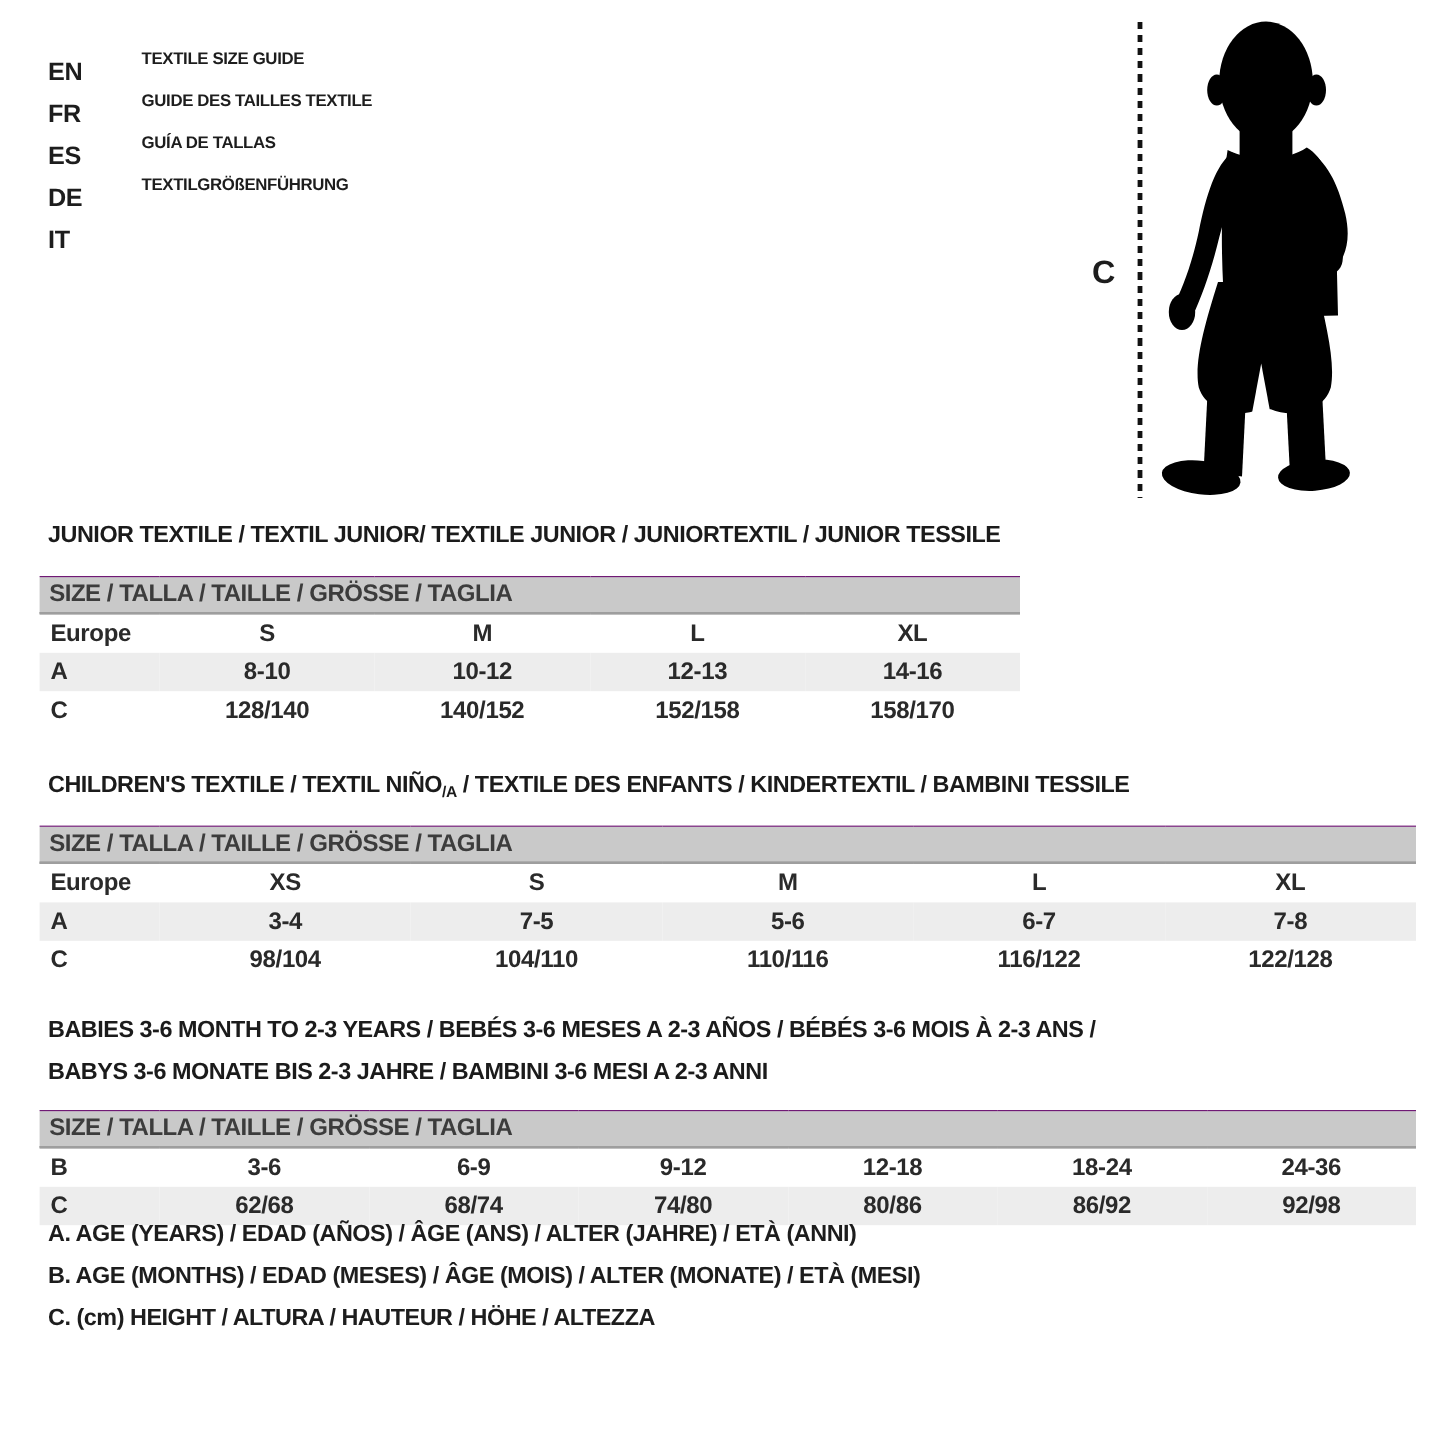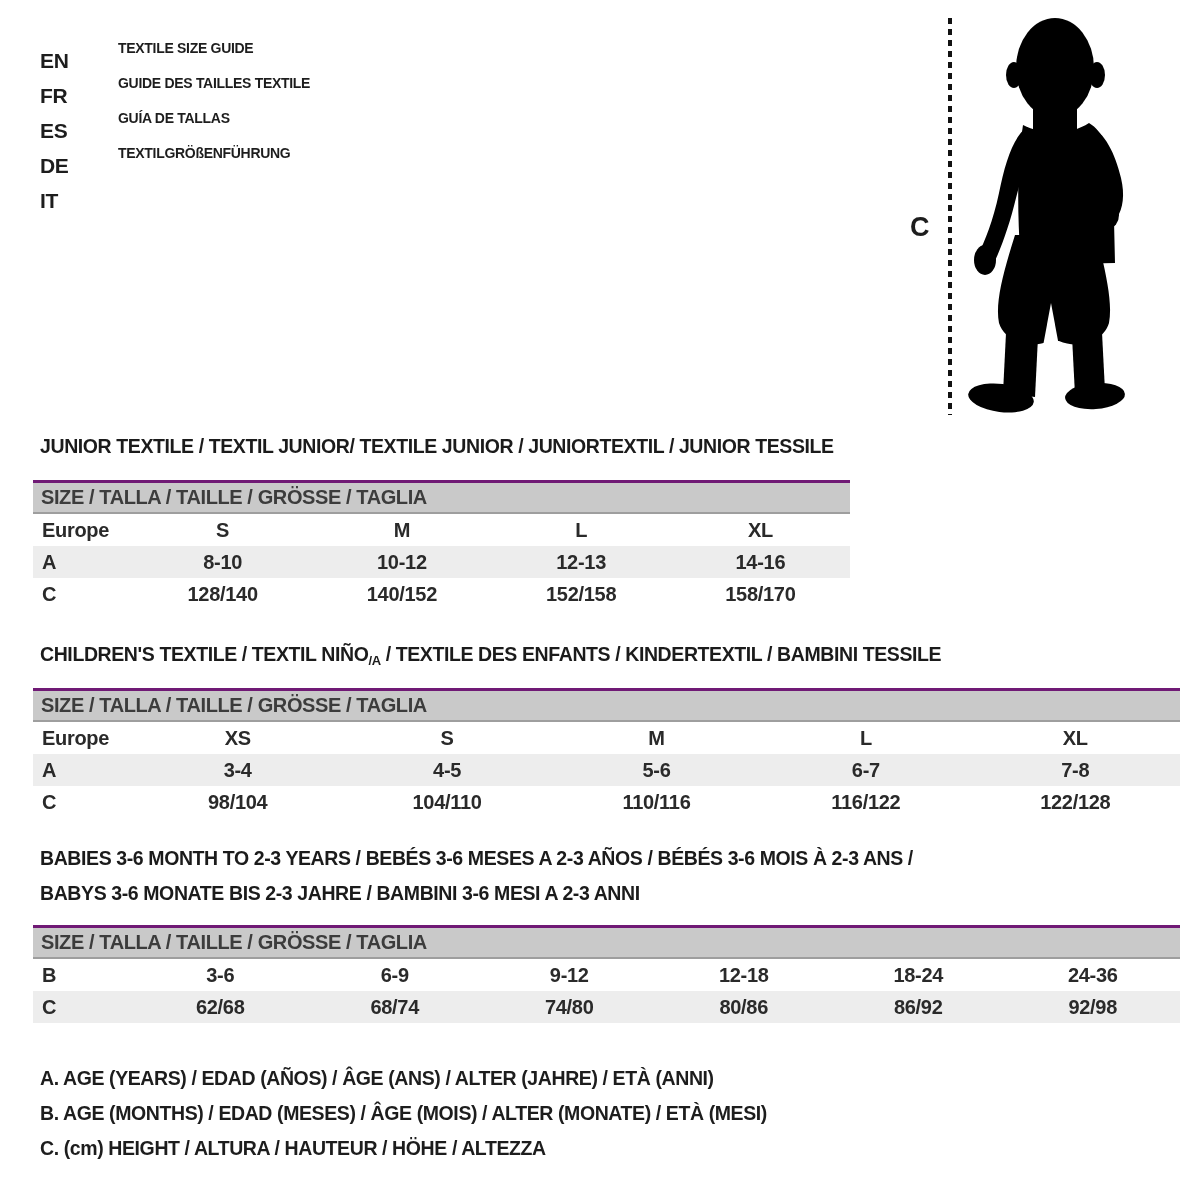--- a/index.html
+++ b/index.html
@@ -37,34 +37,34 @@
   .section-title .subscript { font-size:13px; vertical-align:-4px; }
   .babies-title { line-height:35px; }
 
   table.size-table {
     position:absolute; left:33px;
     border-collapse:collapse; table-layout:fixed;
     font-size:20px; font-weight:bold; color:#2a2a2a;
   }
   table.size-table th {
     background:#c9c9c9;
-    border-top:3px solid #701a75;
+    border-top:1px solid #701a75;
     border-bottom:2px solid #9e9e9e;
     text-align:left; height:29px;
     padding:0 0 0 8px;
     font-size:20px; font-weight:bold; color:#3c3c3c;
     letter-spacing:-0.4px;
   }
   table.size-table td { height:32px; text-align:center; padding:0; letter-spacing:-0.3px; }
   table.size-table td.lbl { text-align:left; padding-left:9px; }
   table.size-table tr.striped { background:#ededed; }
   col.label-col { width:100px; }
 
   
-  .footnotes { position:absolute; left:40px; top:1061px; }
+  .footnotes { position:absolute; left:40px; top:1011px; }
   .footnote { height:35px; font-size:19.5px; font-weight:bold; letter-spacing:-0.4px; line-height:35px; white-space:nowrap; }
 </style>
 </head>
 <body>
 
 <div class="page">
 
   <div class="lang-list">
     <div class="lang-row">
       <span class="lang-code">EN</span>
@@ -170,21 +170,21 @@
         <td class="lbl">Europe</td>
         <td>XS</td>
         <td>S</td>
         <td>M</td>
         <td>L</td>
         <td>XL</td>
       </tr>
       <tr class="striped">
         <td class="lbl">A</td>
         <td>3-4</td>
-        <td>4-5</td>
+        <td>7-5</td>
         <td>5-6</td>
         <td>6-7</td>
         <td>7-8</td>
       </tr>
       <tr>
         <td class="lbl">C</td>
         <td>98/104</td>
         <td>104/110</td>
         <td>110/116</td>
         <td>116/122</td>

